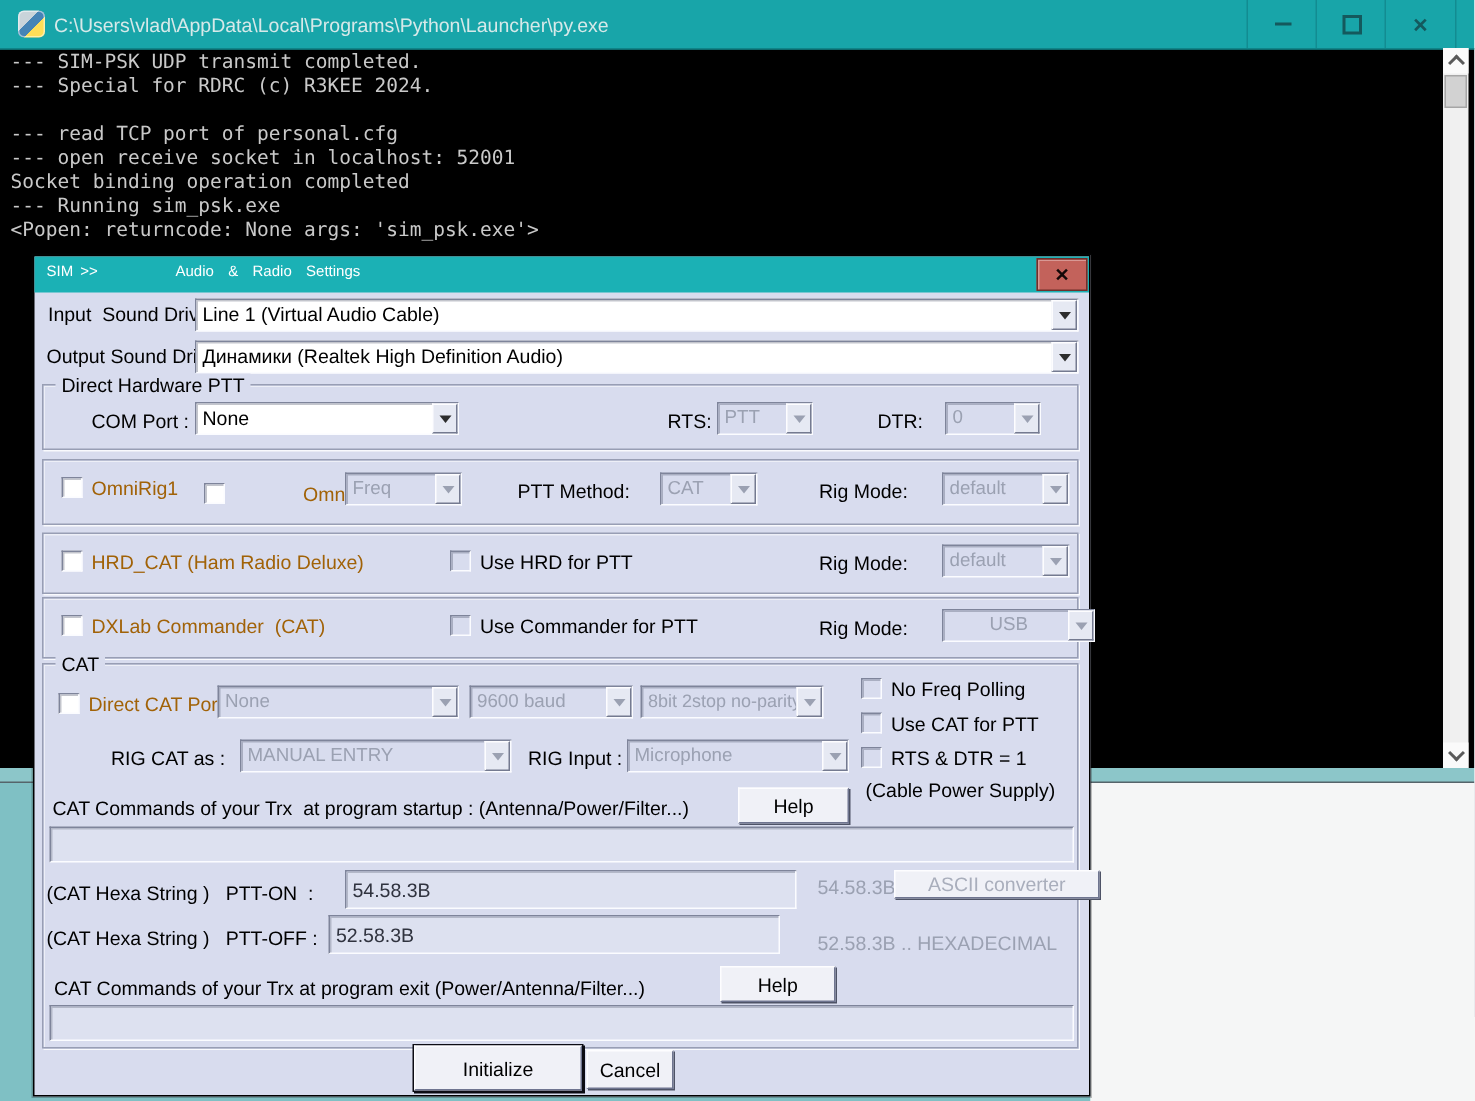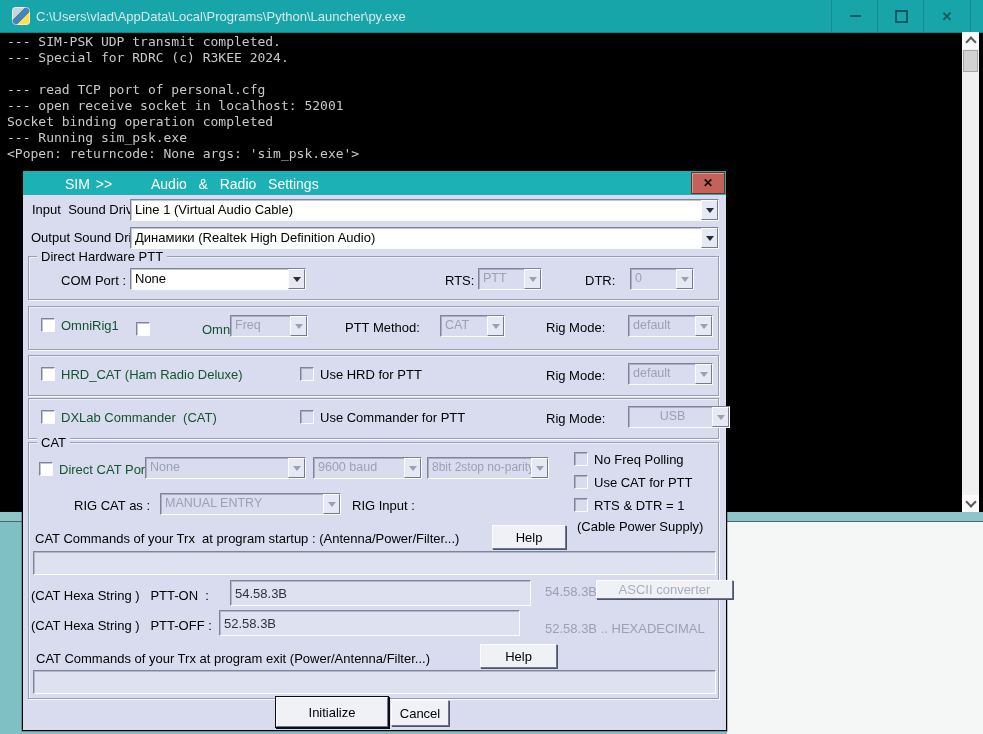--- a/index.html
+++ b/index.html
@@ -30,38 +30,38 @@
         align-items:center;justify-content:center;}
   .chev{width:6px;height:6px;border-left:2px solid #5a5a5a;border-top:2px solid #5a5a5a;}
   .chev.up{transform:rotate(45deg);margin-top:3px;}
   .chev.down{transform:rotate(225deg);margin-top:-3px;}
   .sthumb{position:absolute;left:1px;top:18px;width:15px;height:22px;background:#d2d2d2;
           border:1px solid #a6a6a6;box-sizing:border-box;}
   
   .dlg{position:absolute;left:22px;top:170px;width:703px;height:559px;background:#d8dcee;
        border:1px solid #000;box-shadow:0 0 0 1px rgba(10,10,10,.25);}
   .dlg-title{position:absolute;left:0;top:0;width:703px;height:24px;background:#1bb1b5;}
-  .dlg-title span{position:absolute;top:5px;font-size:14px;color:#fff;white-space:pre;word-spacing:2px;margin-left:34px;}
+  .dlg-title span{position:absolute;top:5px;font-size:10px;color:#fff;white-space:pre;word-spacing:2px;}
   .dlg-close{position:absolute;left:668px;top:1px;width:34px;height:22px;background:#c3625b;
              border:1px solid #6e2f2b;box-shadow:inset 1px 1px 0 rgba(255,255,255,.35);
              display:flex;align-items:center;justify-content:center;font-size:12px;font-weight:bold;
              color:#140808;box-sizing:border-box;}
   .d-lbl{position:absolute;font-size:13px;color:#000;white-space:pre;}
   .dis-t{color:#9ba1b2 !important;}
   .combo{position:absolute;display:flex;height:22px;background:#fff;border:1px solid;
          border-color:#7e849a #fbfcff #fbfcff #7e849a;box-shadow:inset 1px 1px 0 rgba(84,89,110,.35);
          box-sizing:border-box;}
   .combo .cf{flex:1;font-size:12.5px;line-height:19px;padding-left:4px;overflow:hidden;white-space:pre;color:#000;}
   .combo .ab{width:17px;background:#e6e9f3;border:1px solid;border-color:#fdfdff #747a90 #747a90 #fdfdff;
              display:flex;align-items:flex-start;justify-content:center;box-sizing:border-box;}
   .combo .tri{width:0;height:0;border:4px solid transparent;border-top:5px solid #2d2d2d;margin-top:7px;}
   .combo.dis{background:#d8dcee;}
   .combo.dis .cf{color:#9ba1b2;}
   .combo.dis .tri{border-top-color:#9ba1b2;}
-  .cb{position:absolute;display:flex;align-items:flex-start;font-size:13px;color:#14532d;white-space:pre;}
+  .cb{position:absolute;display:flex;align-items:flex-start;font-size:13px;color:#a16207;white-space:pre;}
   .cb .bx{width:12px;height:12px;background:#fff;border:1px solid;border-color:#7e849a #fbfcff #fbfcff #7e849a;
           box-shadow:inset 1px 1px 0 rgba(84,89,110,.35);margin-right:6px;flex:none;box-sizing:content-box;}
   .cb.dis{color:#000000;}
   .cb.dis .bx{background:#d8dcee;}
   .grp{position:absolute;border:1px solid #989eb4;
        box-shadow:1px 1px 0 rgba(255,255,255,.85),inset 1px 1px 0 rgba(255,255,255,.55);}
   .grp .lg{position:absolute;top:-8px;left:8px;background:#d8dcee;padding:0 4px;font-size:13px;color:#000;white-space:pre;}
   .btn{position:absolute;background:#f0f1f7;border:1px solid;border-color:#fdfdff #6f7590 #6f7590 #fdfdff;
        box-shadow:1px 1px 0 #4e5366;font-size:13px;color:#000;display:flex;align-items:center;
        justify-content:center;box-sizing:border-box;}
@@ -253,20 +253,26 @@
       <div class="bx"></div><span>Use CAT for PTT</span>
     </div>
     <div class="d-lbl" style="left:51px;top:327px;">RIG CAT as :</div>
     <div class="combo dis" style="left:137px;top:322px;width:181px;">
       <div class="cf">MANUAL ENTRY</div>
       <div class="ab">
           <div class="tri"></div>
         </div>
     </div>
     <div class="d-lbl" style="left:329px;top:327px;">RIG Input :</div>
+    <div class="combo dis" style="left:395px;top:322px;width:148px;">
+      <div class="cf">Microphone</div>
+      <div class="ab">
+          <div class="tri"></div>
+        </div>
+    </div>
     <div class="cb dis" style="left:551px;top:327px;">
       <div class="bx"></div><span>RTS &amp; DTR = 1</span>
     </div>
     <div class="d-lbl" style="left:554px;top:348px;">(Cable Power Supply)</div>
 
     <div class="d-lbl" style="left:12px;top:360px;">CAT Commands of your Trx  at program startup : (Antenna/Power/Filter...)</div>
     <div class="btn" style="left:469px;top:354px;width:74px;height:24px;">Help</div>
     <input class="tin" style="left: 10px; top: 380px; width: 683px; height: 24px;" value="">
 
     <div class="d-lbl" style="left:8px;top:417px;">(CAT Hexa String )   PTT-ON  :</div>

